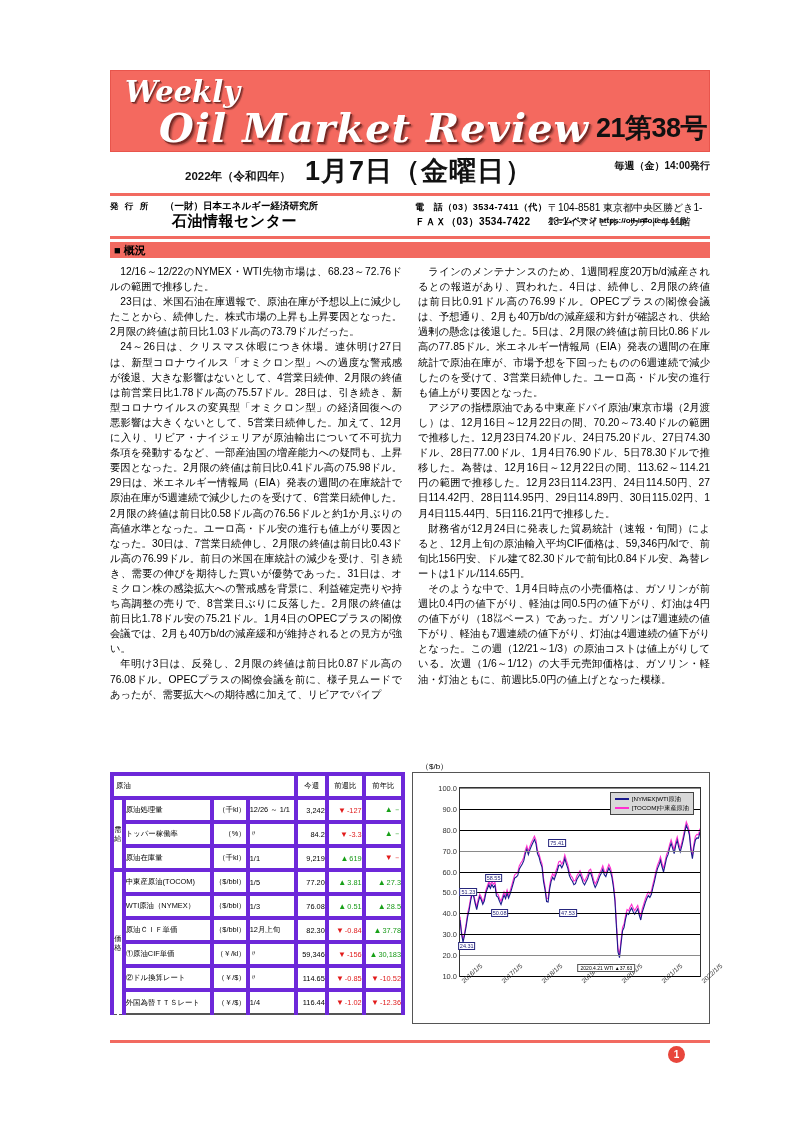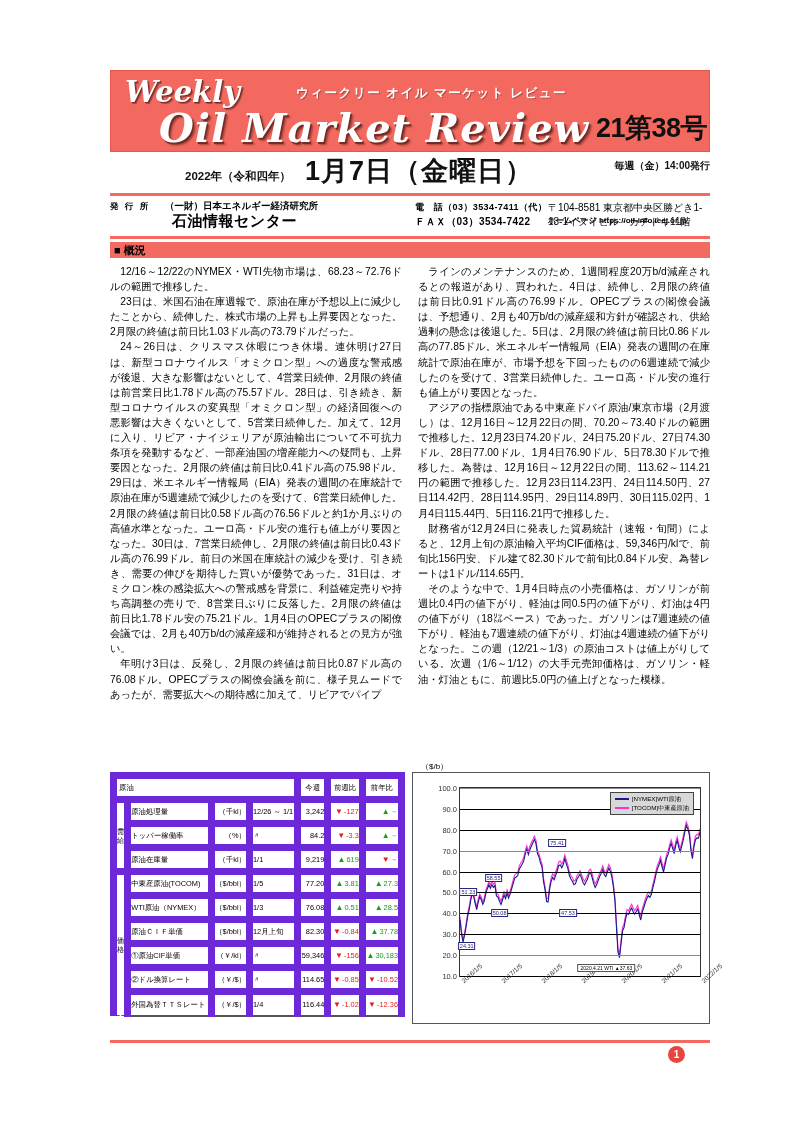--- a/index.html
+++ b/index.html
@@ -101,21 +101,21 @@
   .col p { margin:0 0 0 0; text-indent:1em; }
   
   .tbl-wrap {
     position:absolute; left:110px; top:772px; width:295px;
   }
   table.data {
     border-collapse:collapse; width:295px;
     font-size:7.4px;
   }
   table.data td, table.data th {
-    border:7px solid #6d28d9; padding:0; height:24px;
+    border:4px solid #6d28d9; padding:0; height:24px;
     font-weight:normal; color:#000;
   }
   .hdr td { border:none; border-bottom:1px solid #555; height:14px; text-align:center; font-size:7.4px;}
   .hdr td.first { text-align:left; padding-left:2px; }
   .catcell {
     width:12px; text-align:center; font-size:7.2px;
     line-height:9px; vertical-align:middle;
   }
   .namecell { padding-left:3px; width:96px; white-space:nowrap; }
   .unitcell { width:36px; text-align:right; padding-right:3px; white-space:nowrap; }
@@ -183,21 +183,20 @@
     font-size:10px; font-weight:bold; text-align:center; line-height:17px;
   }
 </style>
 </head>
 <body>
 
 <div class="page">
 
   <div class="masthead">
     <div class="mast-weekly">Weekly</div>
-    <div class="mast-katakana">ウィークリー オイル マーケット レビュー</div>
     <div class="mast-omr">Oil Market Review</div>
   </div>
   <div class="mast-issue" style="position:absolute; left:560px; top:110px;">21第38号</div>
 
   <div class="datebar">
     <div class="d-year">2022年（令和四年）</div>
     <div class="d-main">1月7日（金曜日）</div>
     <div class="d-note">毎週（金）14:00発行</div>
   </div>
   <div class="rule-red" style="top:193px;"></div>

